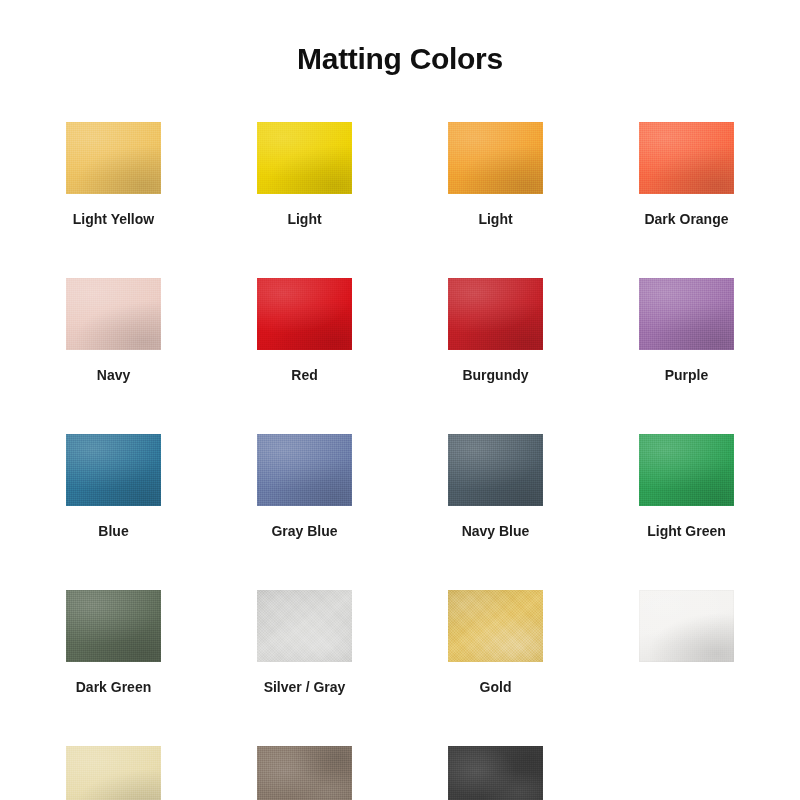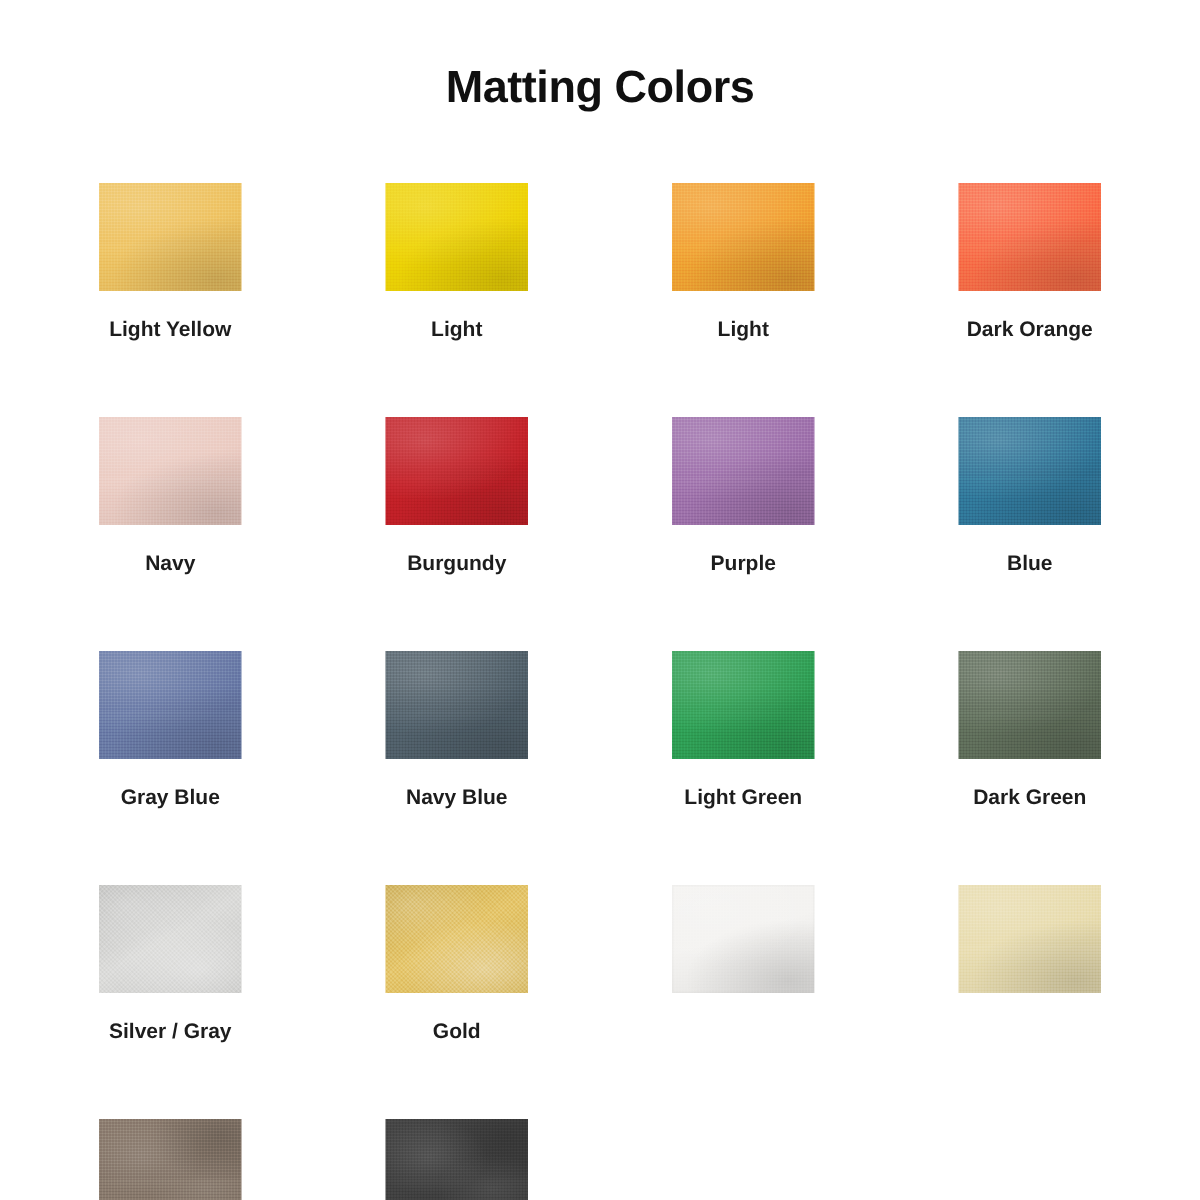--- a/index.html
+++ b/index.html
@@ -172,20 +172,27 @@
         <div class="label">Dark Orange</div>
       </div>
       <div class="cell">
         <div class="swatch" style="background-color: rgb(236, 205, 196);">
           <span class="shade"></span>
           <span class="weave"></span>
         </div>
         <div class="label">Navy</div>
       </div>
       <div class="cell">
+        <div class="swatch" style="background-color: rgb(216, 18, 25);">
+          <span class="shade"></span>
+          <span class="weave"></span>
+        </div>
+        <div class="label">Red</div>
+      </div>
+      <div class="cell">
         <div class="swatch" style="background-color: rgb(194, 31, 38);">
           <span class="shade"></span>
           <span class="weave"></span>
         </div>
         <div class="label">Burgundy</div>
       </div>
       <div class="cell">
         <div class="swatch" style="background-color: rgb(160, 115, 173);">
           <span class="shade"></span>
           <span class="weave"></span>

